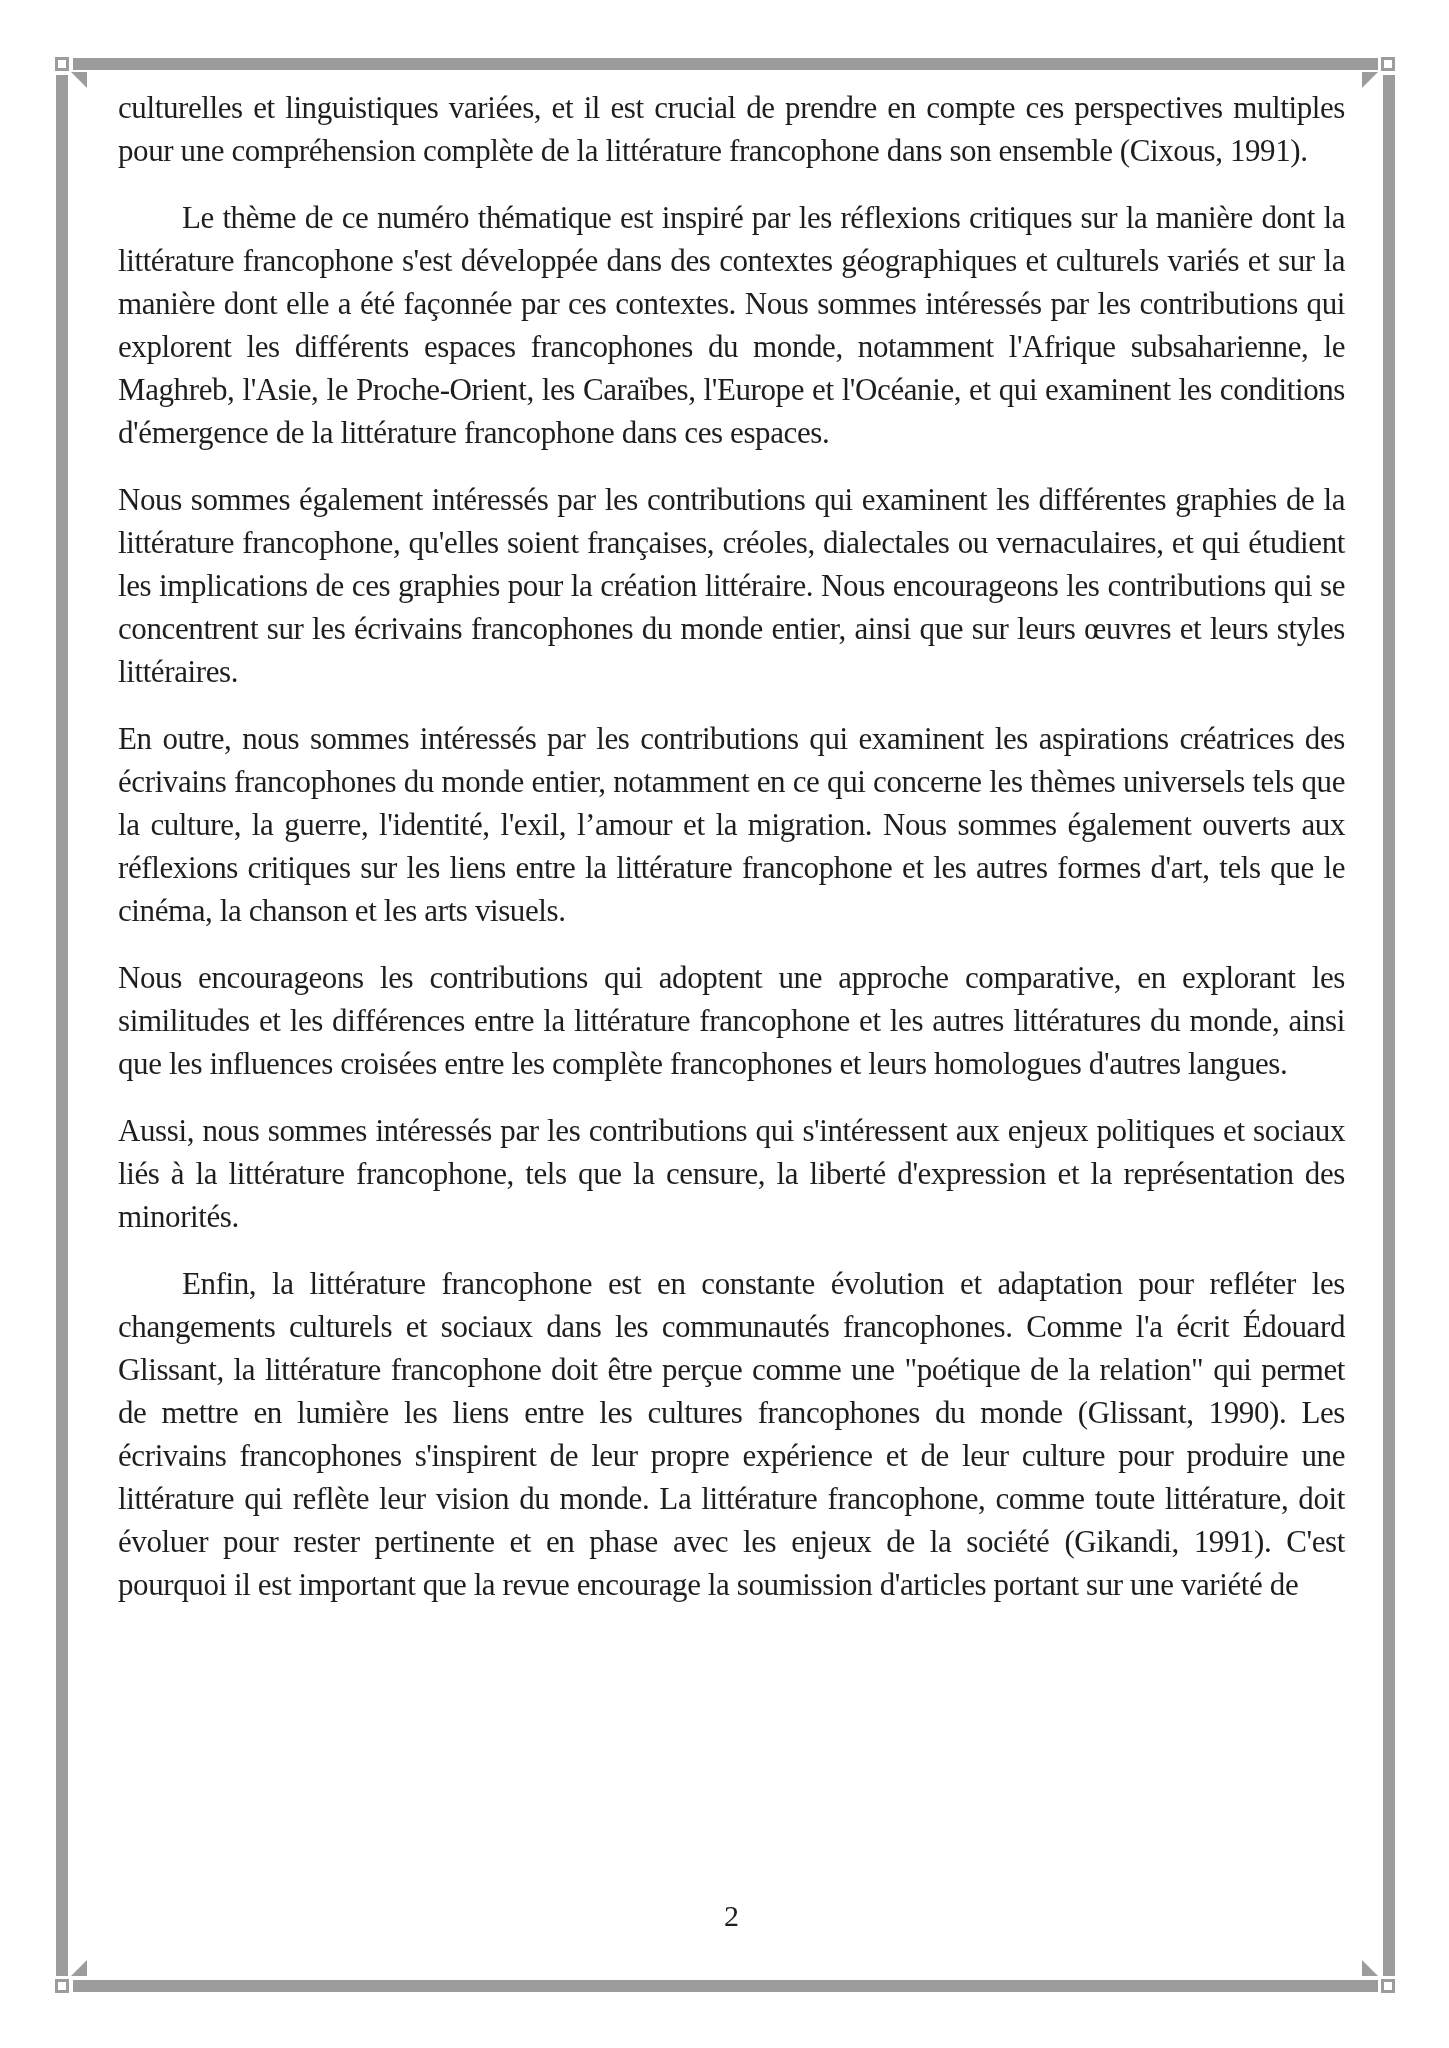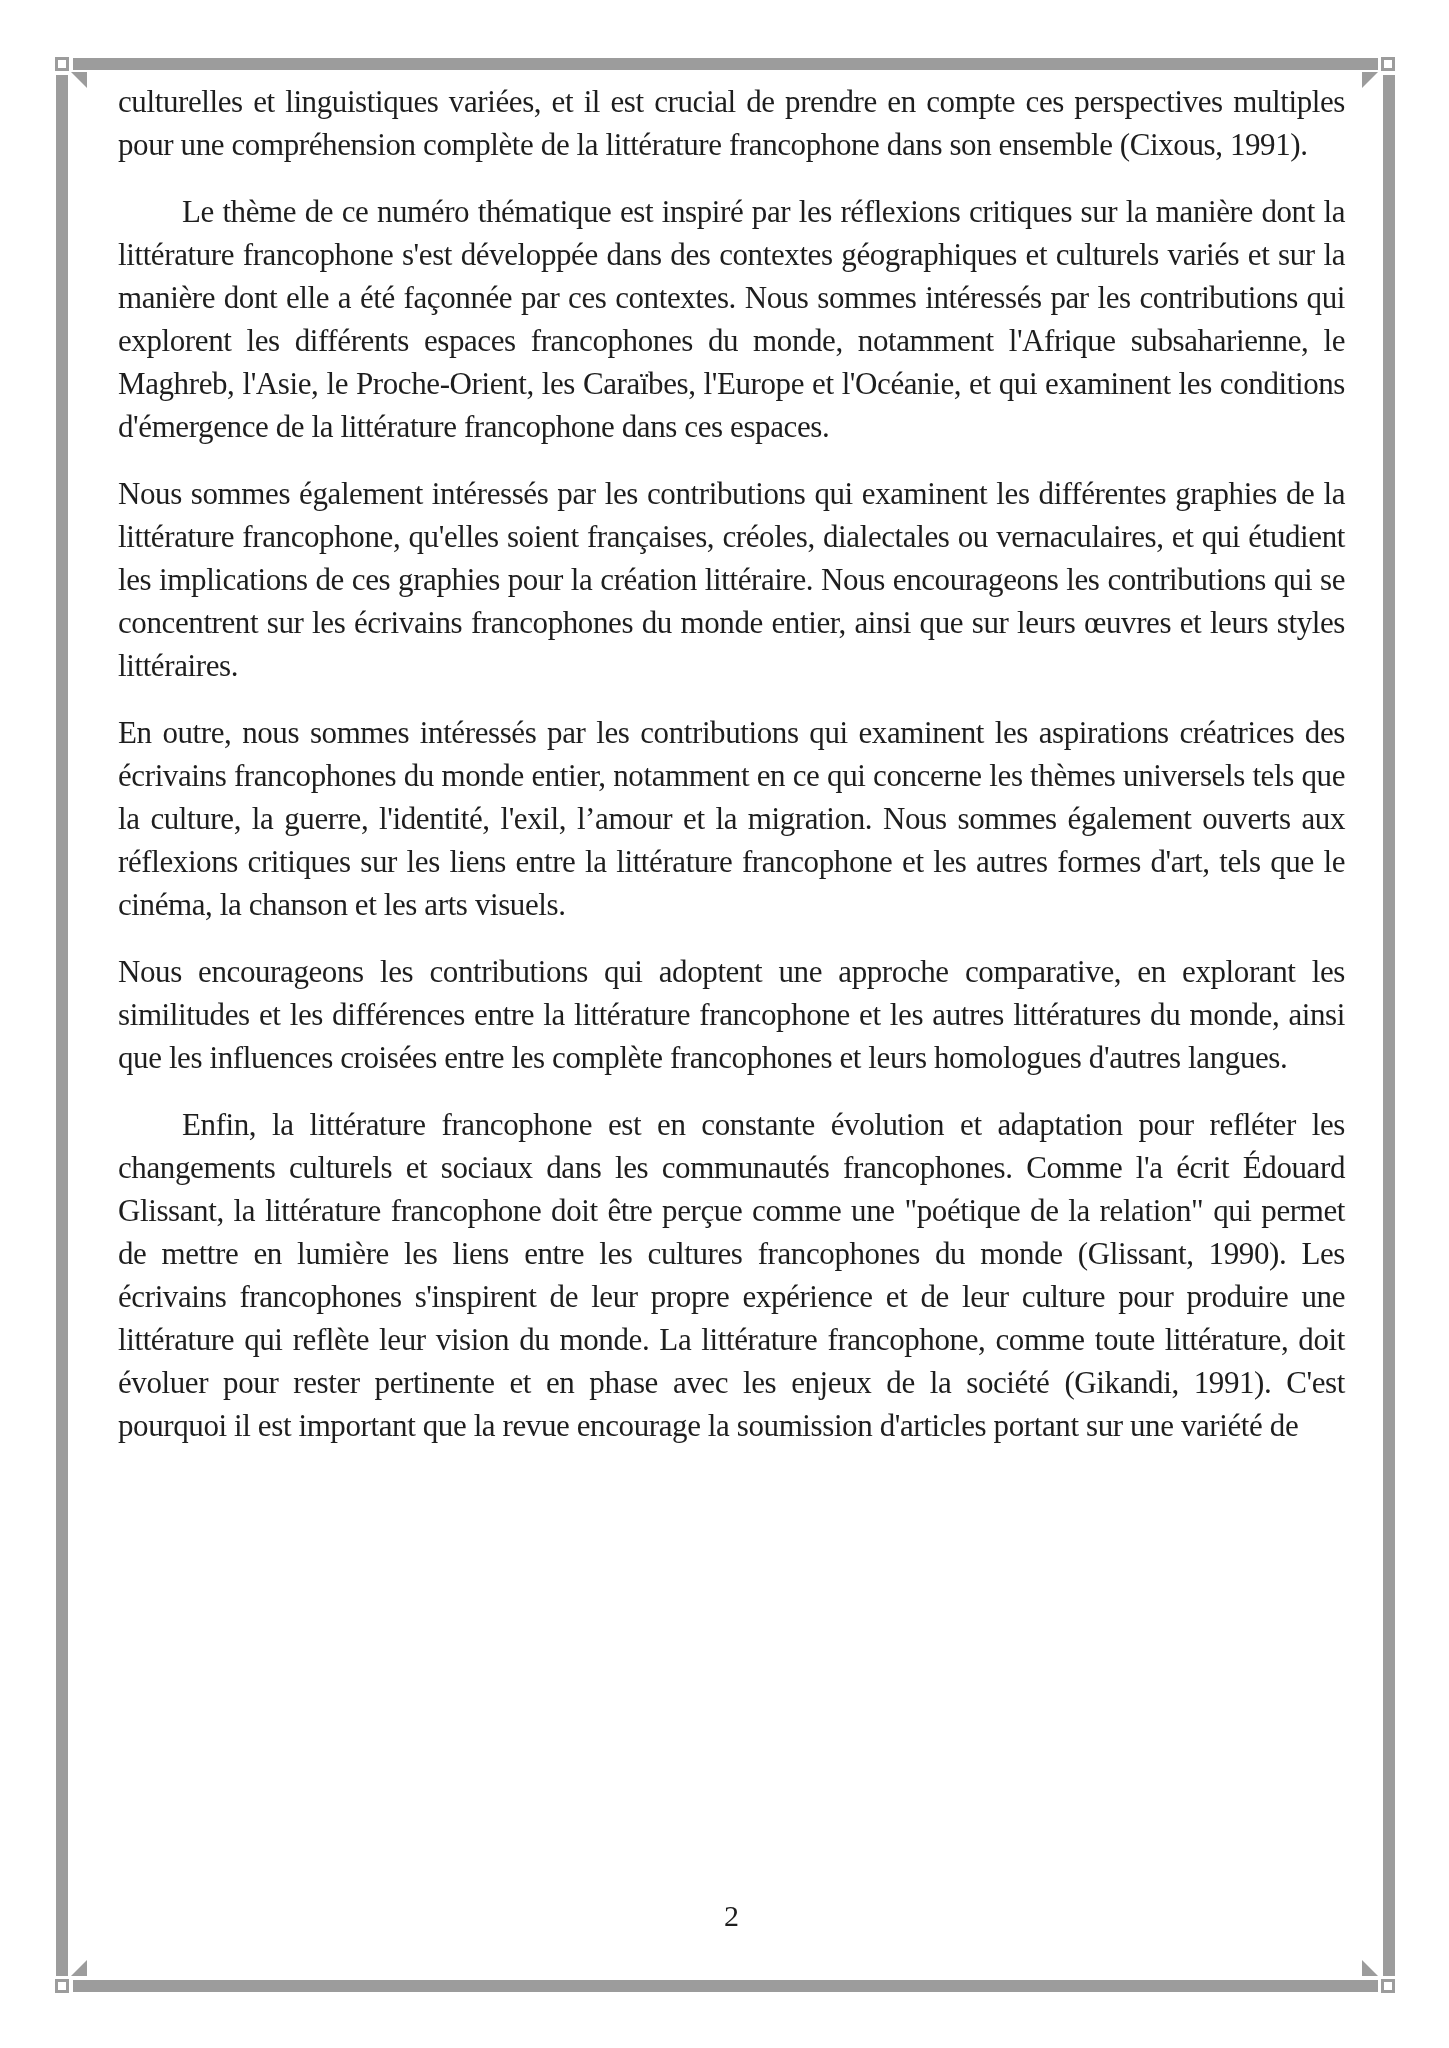--- a/index.html
+++ b/index.html
@@ -32,21 +32,21 @@
   .ctr { position: absolute; width: 16px; height: 16px; background: #9c9c9c; }
   .ctr-tl { left: 71px;   top: 72px;   clip-path: polygon(0 0, 100% 0, 100% 100%); }
   .ctr-tr { left: 1362px; top: 72px;   clip-path: polygon(0 0, 100% 0, 0 100%); }
   .ctr-bl { left: 71px;   top: 1960px; clip-path: polygon(100% 0, 100% 100%, 0 100%); }
   .ctr-br { left: 1362px; top: 1960px; clip-path: polygon(0 0, 100% 100%, 0 100%); }
 
   
   .content {
     position: absolute;
     left: 118px;
-    top: 80px;
+    top: 86px;
     width: 1227px;
     text-align: justify;
     font-size: 31px;
     line-height: 43px;
     letter-spacing: -0.4px;
   }
   .content p { margin: 0 0 24px 0; }
   .content p.indent { text-indent: 64px; }
 
   .page-number {
@@ -80,18 +80,19 @@
     <div class="ctr ctr-bl"></div>
     <div class="ctr ctr-br"></div>
   </div>
 
   <div class="content">
     <p>culturelles et linguistiques variées, et il est crucial de prendre en compte ces perspectives multiples pour une compréhension complète de la littérature francophone dans son ensemble (Cixous, 1991).</p>
     <p class="indent">Le thème de ce numéro thématique est inspiré par les réflexions critiques sur la manière dont la littérature francophone s'est développée dans des contextes géographiques et culturels variés et sur la manière dont elle a été façonnée par ces contextes. Nous sommes intéressés par les contributions qui explorent les différents espaces francophones du monde, notamment l'Afrique subsaharienne, le Maghreb, l'Asie, le Proche-Orient, les Caraïbes, l'Europe et l'Océanie, et qui examinent les conditions d'émergence de la littérature francophone dans ces espaces.</p>
     <p>Nous sommes également intéressés par les contributions qui examinent les différentes graphies de la littérature francophone, qu'elles soient françaises, créoles, dialectales ou vernaculaires, et qui étudient les implications de ces graphies pour la création littéraire. Nous encourageons les contributions qui se concentrent sur les écrivains francophones du monde entier, ainsi que sur leurs œuvres et leurs styles littéraires.</p>
     <p>En outre, nous sommes intéressés par les contributions qui examinent les aspirations créatrices des écrivains francophones du monde entier, notamment en ce qui concerne les thèmes universels tels que la culture, la guerre, l'identité, l'exil, l’amour et la migration. Nous sommes également ouverts aux réflexions critiques sur les liens entre la littérature francophone et les autres formes d'art, tels que le cinéma, la chanson et les arts visuels.</p>
     <p>Nous encourageons les contributions qui adoptent une approche comparative, en explorant les similitudes et les différences entre la littérature francophone et les autres littératures du monde, ainsi que les influences croisées entre les complète francophones et leurs homologues d'autres langues.</p>
+    <p>Aussi, nous sommes intéressés par les contributions qui s'intéressent aux enjeux politiques et sociaux liés à la littérature francophone, tels que la censure, la liberté d'expression et la représentation des minorités.</p>
     <p class="indent">Enfin, la littérature francophone est en constante évolution et adaptation pour refléter les changements culturels et sociaux dans les communautés francophones. Comme l'a écrit Édouard Glissant, la littérature francophone doit être perçue comme une "poétique de la relation" qui permet de mettre en lumière les liens entre les cultures francophones du monde (Glissant, 1990). Les écrivains francophones s'inspirent de leur propre expérience et de leur culture pour produire une littérature qui reflète leur vision du monde. La littérature francophone, comme toute littérature, doit évoluer pour rester pertinente et en phase avec les enjeux de la société (Gikandi, 1991). C'est pourquoi il est important que la revue encourage la soumission d'articles portant sur une variété de</p>
   </div>
 
   <div class="page-number">2</div>
 
 </div>
 
 </body></html>

